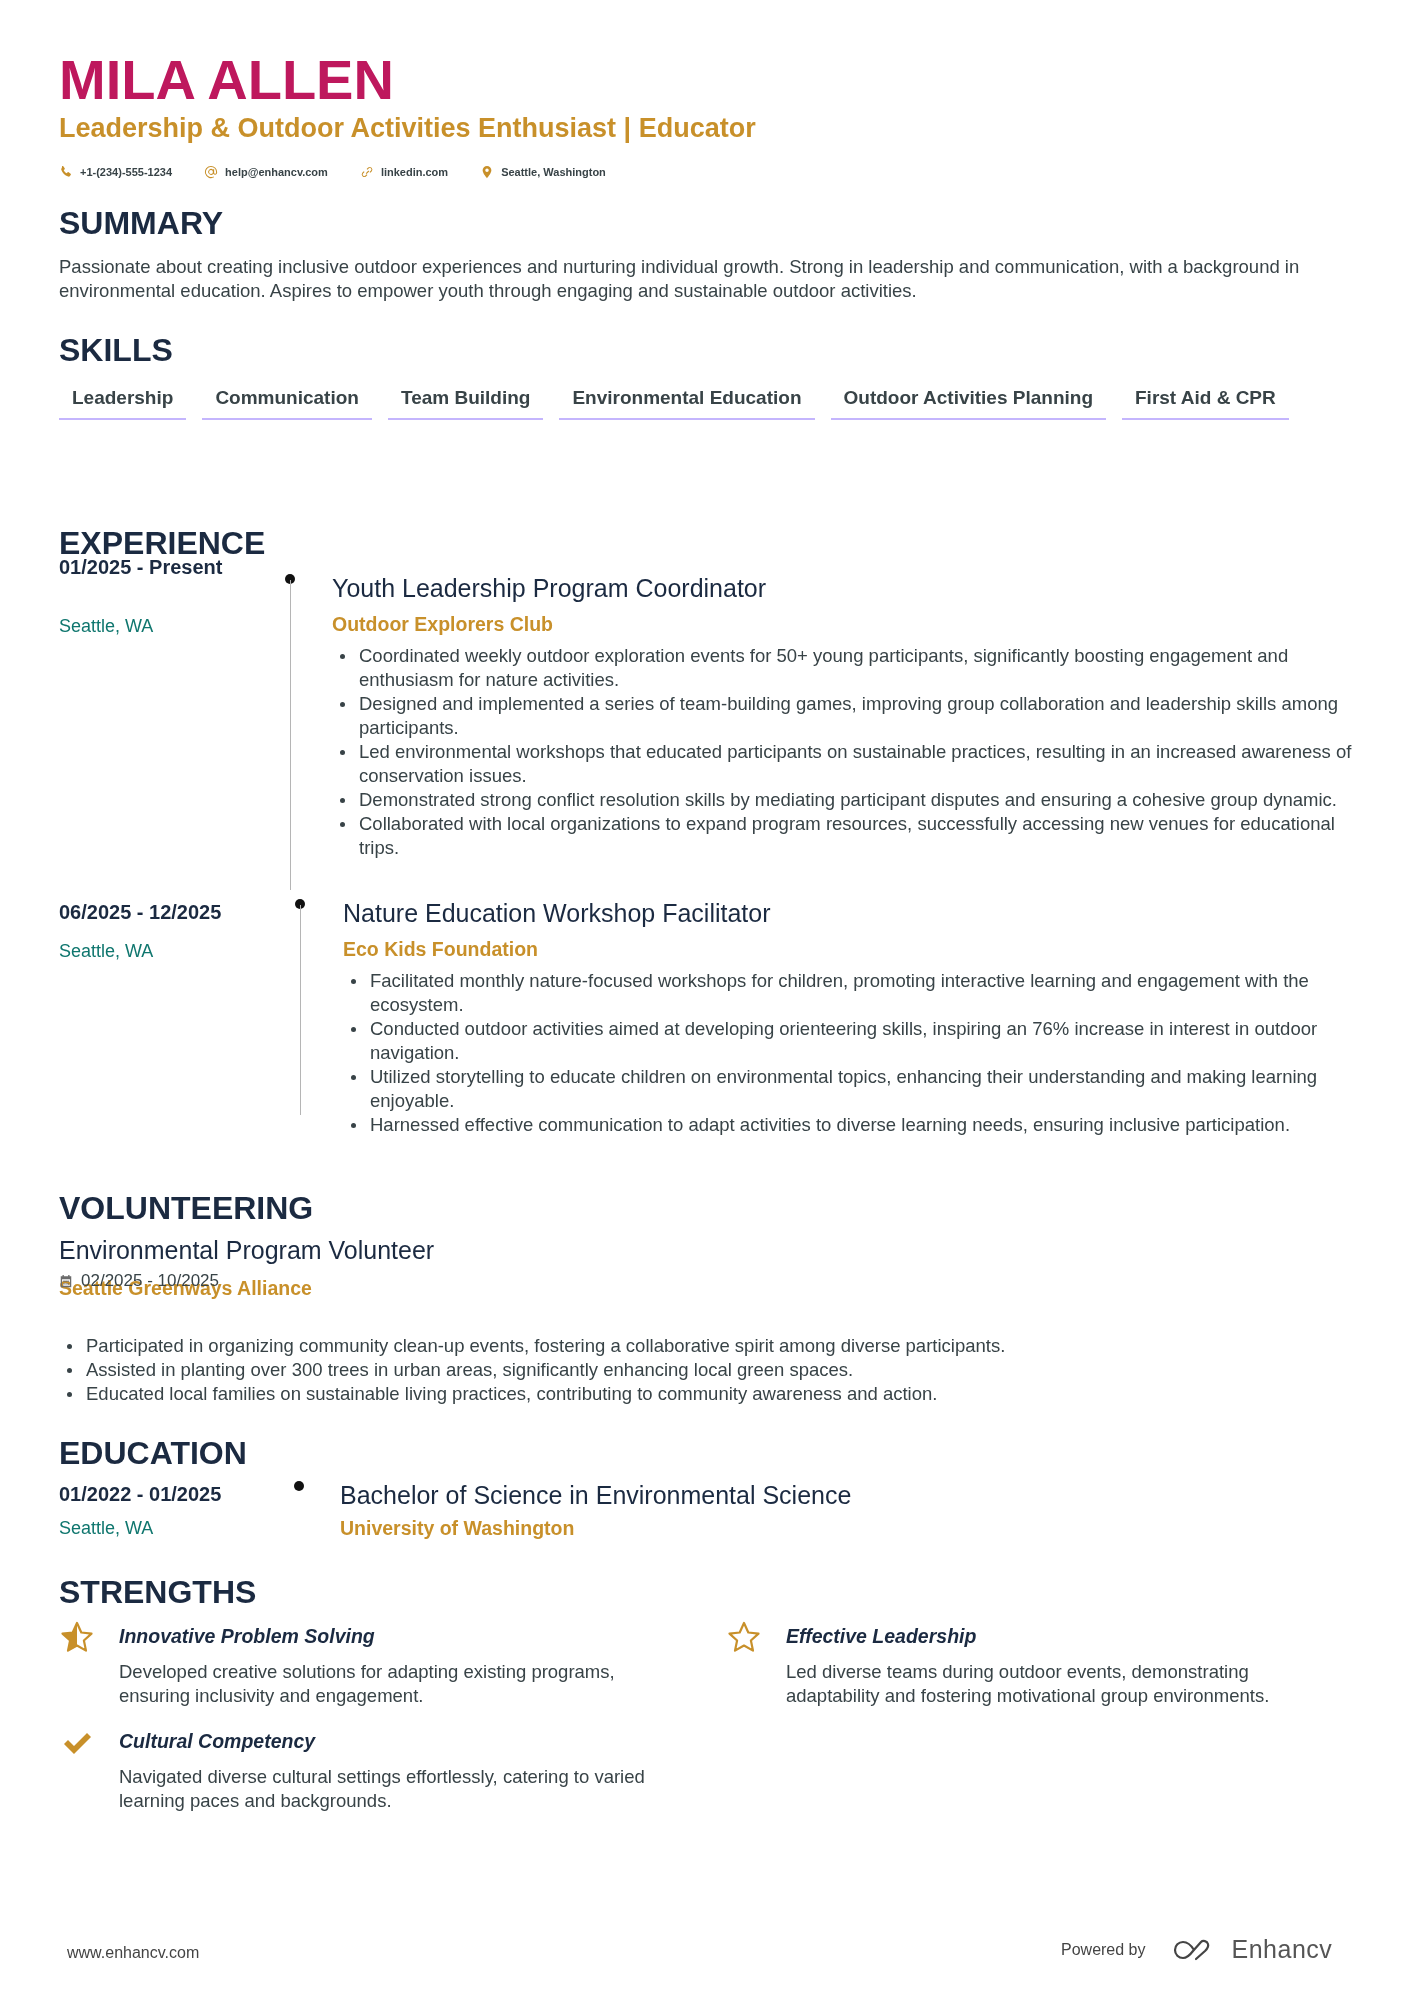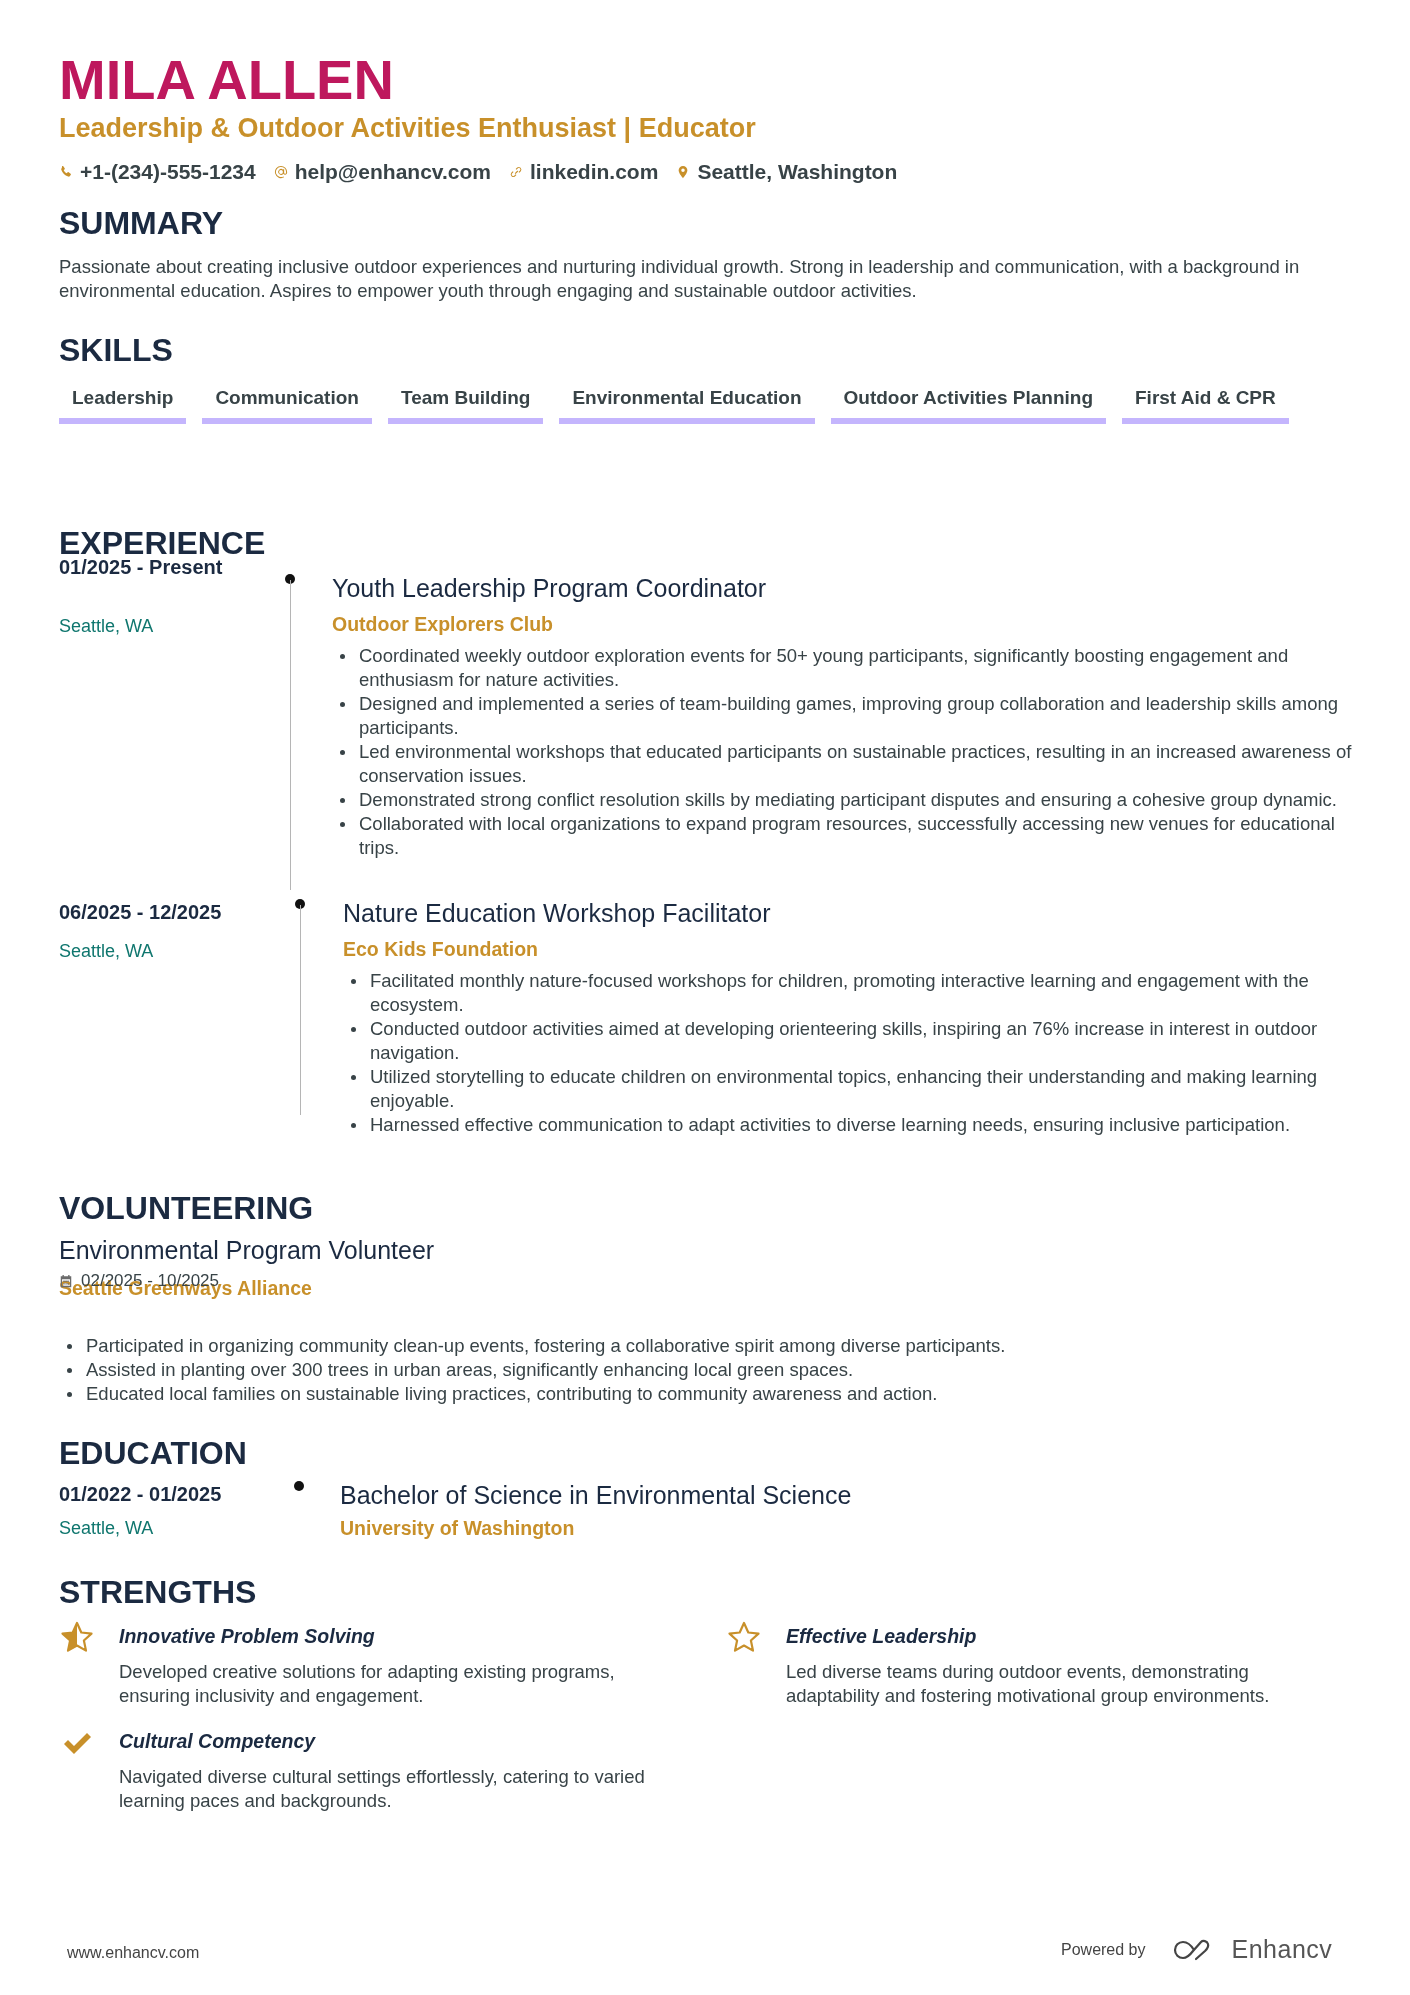--- a/index.html
+++ b/index.html
@@ -1,27 +1,27 @@
 <!DOCTYPE html>
 <html><head>
 <meta charset="utf-8">
 <style>
   * { box-sizing: border-box; margin: 0; padding: 0; }
   html, body { width: 1410px; height: 1995px; background: #ffffff; overflow: hidden; }
   body { font-family: "Liberation Sans", "DejaVu Sans", sans-serif; color: #384347; position: relative; }
   .page { position: absolute; left: 0; top: 0; width: 1410px; height: 1995px; }
   .name { position: absolute; left: 59px; top: 50px; font-size: 56px; font-weight: bold; color: #be185d; letter-spacing: 0px; line-height: 60px; }
   .headline { position: absolute; left: 59px; top: 112px; font-size: 27px; font-weight: bold; color: #c8902a; line-height: 32px; }
-  .contacts { position: absolute; left: 59px; top: 160px; height: 24px; display: flex; align-items: center; gap: 18px; font-size: 21px; font-weight: bold; color: #384347; }
+  .contacts { position: absolute; left: 59px; top: 160px; height: 24px; display: flex; align-items: center; gap: 32px; font-size: 11px; font-weight: bold; color: #384347; }
   .contact { display: flex; align-items: center; gap: 7px; }
   .contact svg { width: 14px; height: 14px; fill: #c8902a; }
   .sec-title { position: absolute; left: 59px; font-size: 32px; font-weight: bold; color: #1b2a41; line-height: 36px; }
   .summary-text { position: absolute; left: 59px; top: 255px; width: 1300px; font-size: 18.5px; line-height: 24px; color: #384347; }
   .skills { position: absolute; left: 59px; top: 380px; width: 1300px; display: flex; flex-wrap: wrap; column-gap: 16px; row-gap: 22px; }
-  .skill { padding: 7px 13px 9px 13px; font-size: 19px; font-weight: bold; color: #384347; border-bottom: 6px solid #c4b5fd; line-height: 22px; }
+  .skill { padding: 7px 13px 9px 13px; font-size: 19px; font-weight: bold; color: #384347; border-bottom: 2px solid #c4b5fd; line-height: 22px; }
   .date { position: absolute; left: 59px; font-size: 20px; font-weight: bold; color: #1b2a41; line-height: 24px; }
   .loc { position: absolute; left: 59px; font-size: 18px; color: #0f766e; line-height: 22px; }
   .tl-line { position: absolute; width: 1px; background: #b5b5b5; }
   .tl-dot { position: absolute; width: 10px; height: 10px; border-radius: 50%; background: #111; }
   .role { position: absolute; font-size: 25px; color: #1b2a41; line-height: 30px; }
   .org { position: absolute; font-size: 19.5px; font-weight: bold; color: #c8902a; line-height: 24px; }
   ul.bullets { position: absolute; list-style: none; font-size: 18.5px; line-height: 24px; color: #384347; }
   ul.bullets li { position: relative; padding-left: 27px; }
   ul.bullets li::before { content: ""; position: absolute; left: 8px; top: 10px; width: 5px; height: 5px; border-radius: 50%; background: #384347; }
   .vol-date { position: absolute; left: 59px; top: 1271px; display: flex; align-items: center; gap: 8px; font-size: 17px; color: #384347; }

